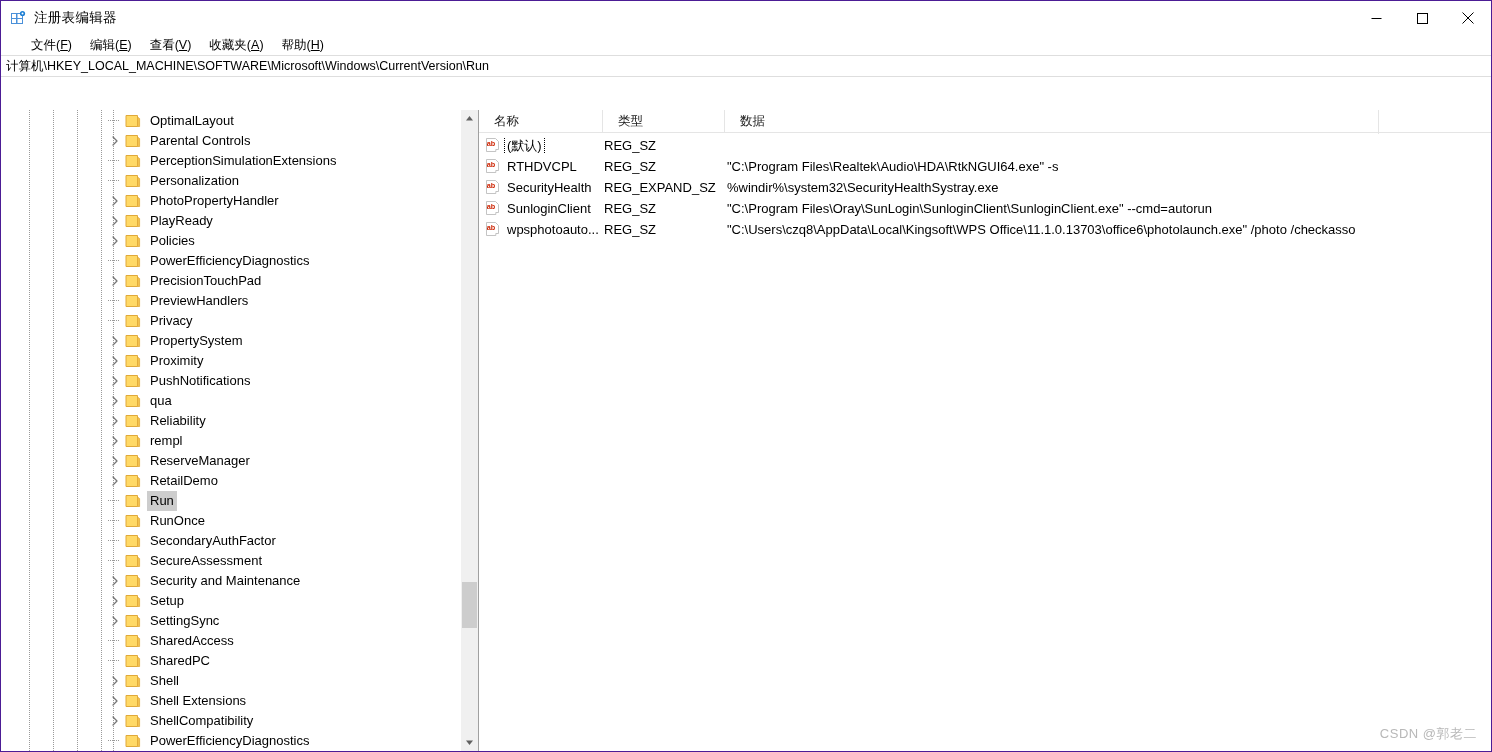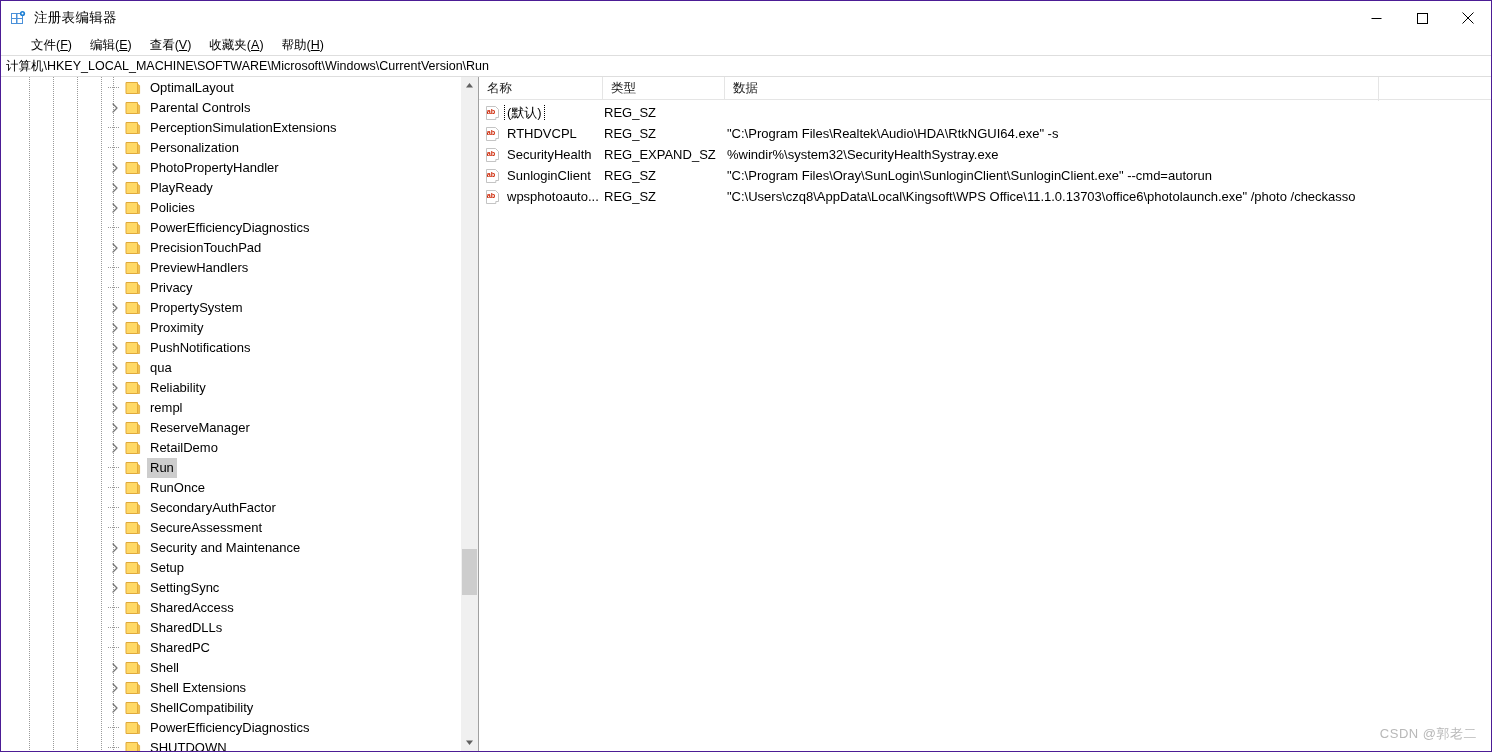--- a/index.html
+++ b/index.html
@@ -75,20 +75,21 @@
     padding-left: 5px;
     font-size: 12.5px;
     white-space: nowrap;
     overflow: hidden;
   }
 
   
   .content {
     flex: 1; display: flex; min-height: 0;
     background: #ffffff;
+    margin-top: 33px;
   }
   .tree-pane {
     width: 478px; min-width: 478px;
     position: relative;
     overflow: hidden;
     background: #ffffff;
     border-right: 1px solid #a0a0a0;
     box-sizing: border-box;
   }
   .tree-scrollarea {
@@ -171,21 +172,21 @@
   .list-header {
     height: 22px;
     display: flex;
     border-bottom: 1px solid #e5e5e5;
     background: #ffffff;
     font-size: 12.5px;
   }
   .hcell {
     position: relative;
     display: flex; align-items: center;
-    padding-left: 8px;
+    padding-left: 15px;
     box-sizing: border-box;
     color: #1a1a1a;
   }
   .hcell + .hcell { border-left: 1px solid #e5e5e5; }
   .col-name { width: 123px; }
   .col-type { width: 122px; }
   .col-data { flex: 1; }
   .col-divider {
     position: absolute;
     width: 1px; background: #e5e5e5;
@@ -193,21 +194,21 @@
 
   .list-rows { padding-top: 2px; }
   .list-row {
     height: 21px;
     display: flex; align-items: center;
     font-size: 13px;
     white-space: nowrap;
   }
   .cell-name {
     width: 123px; box-sizing: border-box;
-    display: flex; align-items: flex-end;
+    display: flex; align-items: center;
     padding-left: 6px;
     overflow: hidden;
   }
   .ab-icon {
     width: 15px; height: 15px; flex: none;
     margin-right: 5px;
     position: relative;
   }
   .name-text {
     overflow: hidden; text-overflow: ellipsis;
@@ -611,29 +612,20 @@
                 </svg></div>
               <span class="node-label">SharedAccess</span>
             </div>
             <div class="tree-row">
               <div class="tree-indent"></div>
               <div class="tick"></div>
               <div class="folder"><svg width="16" height="14" viewBox="0 0 16 14">
                   <path d="M1 1.5 L1 12.5 L12.5 12.5 L12.5 1.5 Z" fill="#ffd966" stroke="#e0a93a" stroke-width="1"></path>
                   <path d="M12.5 3 L14.6 4.6 L14.6 12.5 L12.5 12.5 Z" fill="#f2c14b" stroke="#e0a93a" stroke-width="0.8"></path>
                 </svg></div>
-              <span class="node-label">SharedDLLs</span>
-            </div>
-            <div class="tree-row">
-              <div class="tree-indent"></div>
-              <div class="tick"></div>
-              <div class="folder"><svg width="16" height="14" viewBox="0 0 16 14">
-                  <path d="M1 1.5 L1 12.5 L12.5 12.5 L12.5 1.5 Z" fill="#ffd966" stroke="#e0a93a" stroke-width="1"></path>
-                  <path d="M12.5 3 L14.6 4.6 L14.6 12.5 L12.5 12.5 Z" fill="#f2c14b" stroke="#e0a93a" stroke-width="0.8"></path>
-                </svg></div>
               <span class="node-label">SharedPC</span>
             </div>
             <div class="tree-row">
               <div class="tree-indent"></div>
               <div class="twisty">
                 <svg width="8" height="10" viewBox="0 0 8 10">
                   <path d="M2 1 L6 5 L2 9" fill="none" stroke="#767676" stroke-width="1.3" stroke-linecap="round" stroke-linejoin="round"></path>
                 </svg>
               </div>
               <div class="folder"><svg width="16" height="14" viewBox="0 0 16 14">

